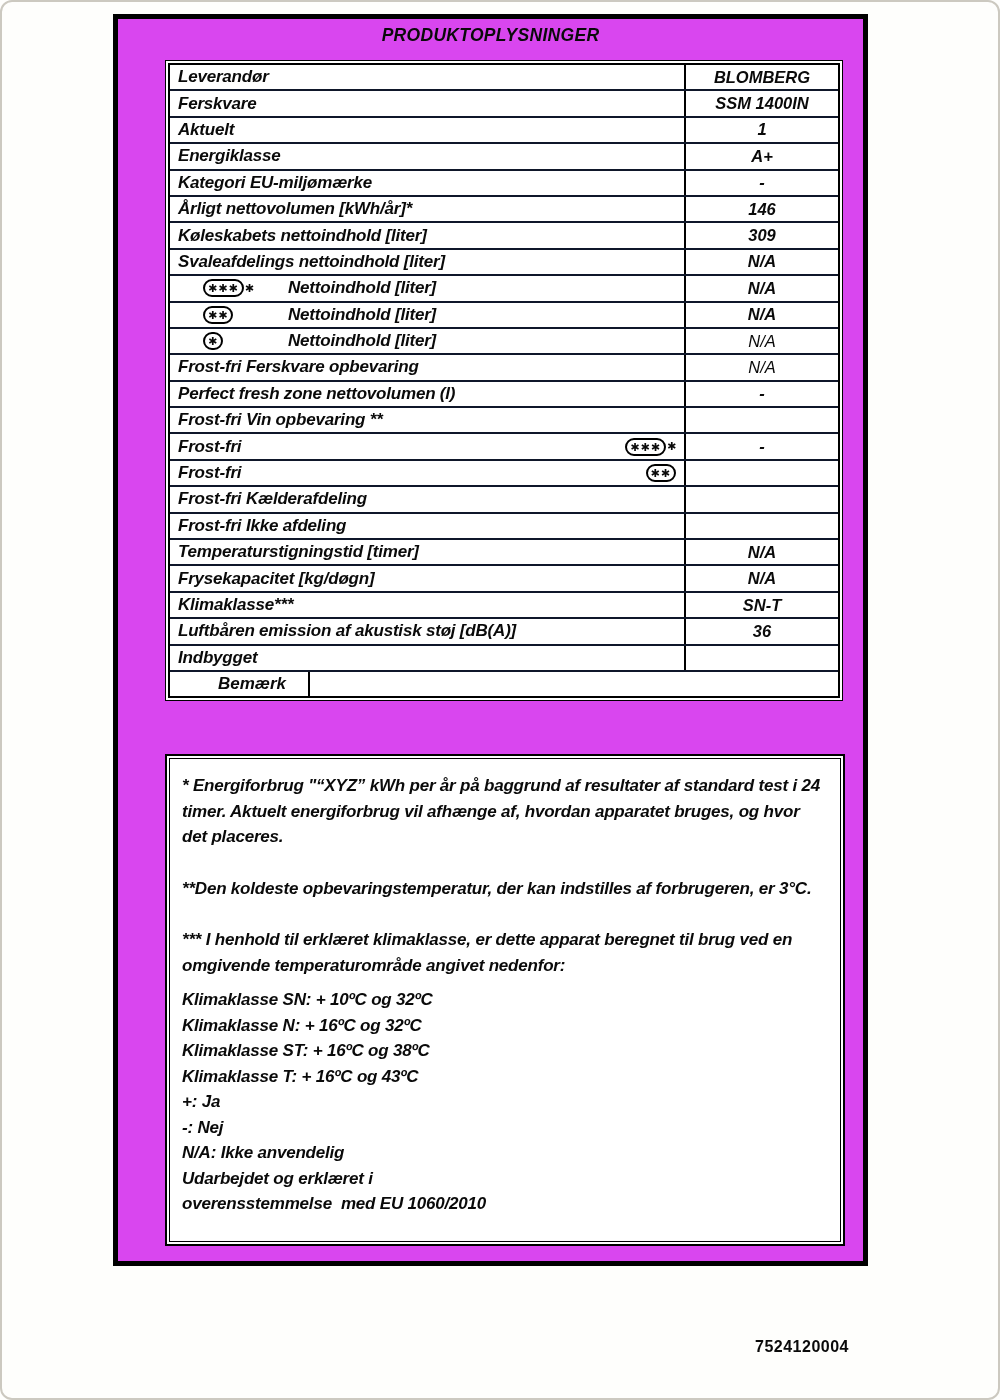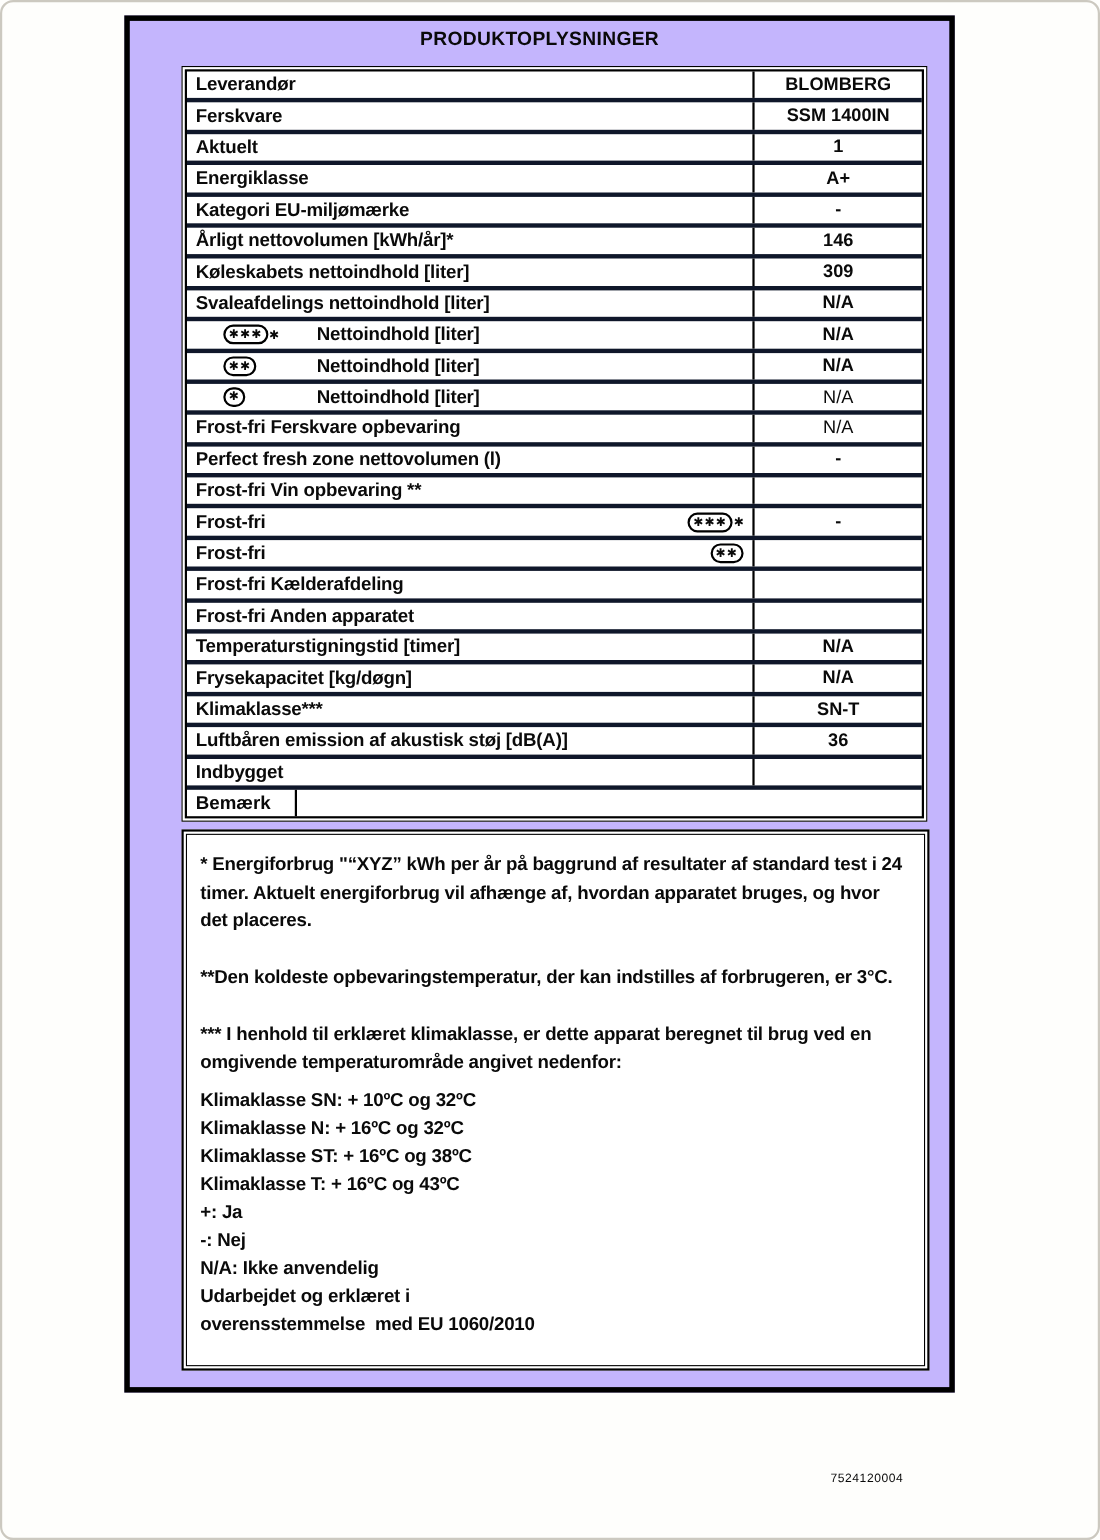--- a/index.html
+++ b/index.html
@@ -9,34 +9,34 @@
     font-family:"Liberation Sans","DejaVu Sans",sans-serif;
     color:#0a0a0a;
   }
   .paper-edge{
     position:absolute;inset:0;
     border:2px solid #ccc9c0;border-radius:12px;
     pointer-events:none;
   }
   .outer-box{
     position:absolute;left:113px;top:14px;width:755px;height:1252px;
-    box-sizing:border-box;border:5px solid #000;background:#c4b5fd;
+    box-sizing:border-box;border:5px solid #000;background:#d946ef;font-style:italic;
   }
   .doc-title{
     position:absolute;left:0;top:6px;width:100%;
     text-align:center;font-weight:bold;font-size:17.5px;letter-spacing:.3px;
   }
   
   .table-wrap{
     position:absolute;left:47px;top:41px;width:678px;
     box-sizing:border-box;border:1px solid #000;padding:2px;background:#fff;
   }
   .table-inner{border:2px solid #000;}
-  .t-row{display:flex;align-items:stretch;height:24.4px;border-bottom:4px solid #0f172a;}
-  .t-row:last-child{border-bottom:none;}
+  .t-row{display:flex;align-items:stretch;height:24.4px;border-bottom:2px solid #0f172a;}
+  .t-row:last-child{border-bottom:none;margin-left:40px;}
   .t-label{
     flex:1;border-right:2px solid #000;display:flex;align-items:center;
     padding-left:8px;font-weight:bold;font-size:17px;letter-spacing:-0.2px;
     white-space:nowrap;overflow:hidden;
   }
   .t-value{
     width:152px;display:flex;align-items:center;justify-content:center;
     font-weight:bold;font-size:16.5px;
   }
   .t-value.light{font-weight:normal;}
@@ -64,21 +64,21 @@
   .notes-inner{
     border:1px solid #000;height:100%;box-sizing:border-box;
     padding:14px 14px 0 12px;
     font-weight:bold;font-size:17px;line-height:25.5px;letter-spacing:-0.2px;
   }
   .notes-inner p{margin:0 0 26px 0;}
   .notes-inner p.p3{margin-bottom:9px;}
   .note-line{height:25.5px;white-space:pre;}
   .footer-code{
     position:absolute;left:755px;top:1338px;
-    font-weight:normal;font-size:11px;letter-spacing:.5px;
+    font-weight:bold;font-size:16px;letter-spacing:.5px;
   }
 </style>
 </head>
 <body>
 
 <div class="paper-edge"></div>
 
 <div class="outer-box">
   <div class="doc-title">PRODUKTOPLYSNINGER</div>
 
@@ -202,21 +202,21 @@
         </div>
         <div class="t-value"></div>
       </div>
 
       <div class="t-row">
         <div class="t-label">Frost-fri Kælderafdeling</div>
         <div class="t-value"></div>
       </div>
 
       <div class="t-row">
-        <div class="t-label">Frost-fri Anden apparatet</div>
+        <div class="t-label">Frost-fri Ikke afdeling</div>
         <div class="t-value"></div>
       </div>
 
       <div class="t-row">
         <div class="t-label">Temperaturstigningstid [timer]</div>
         <div class="t-value">N/A</div>
       </div>
 
       <div class="t-row">
         <div class="t-label">Frysekapacitet [kg/døgn]</div>

